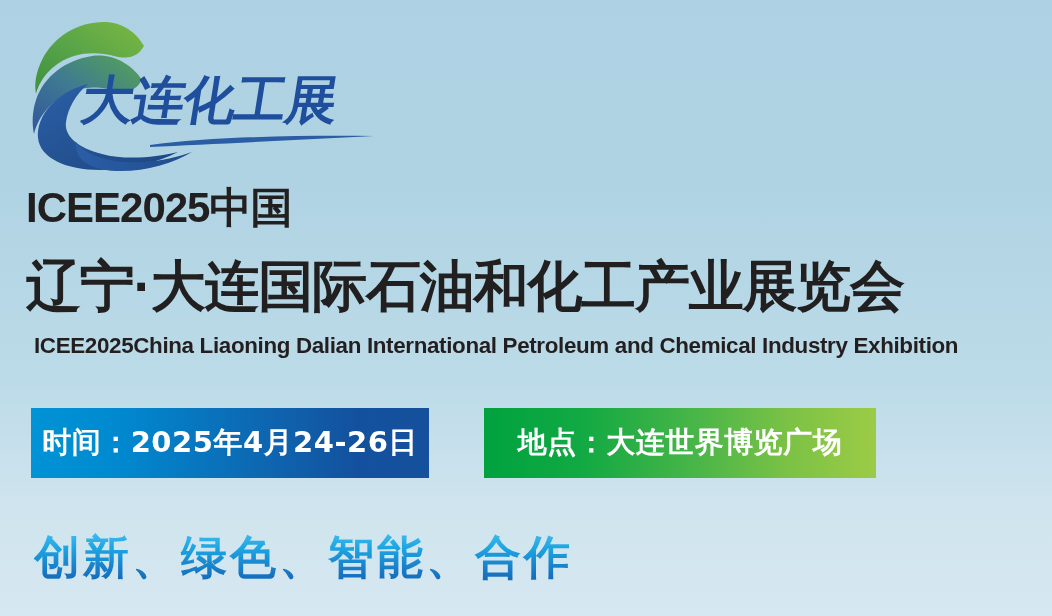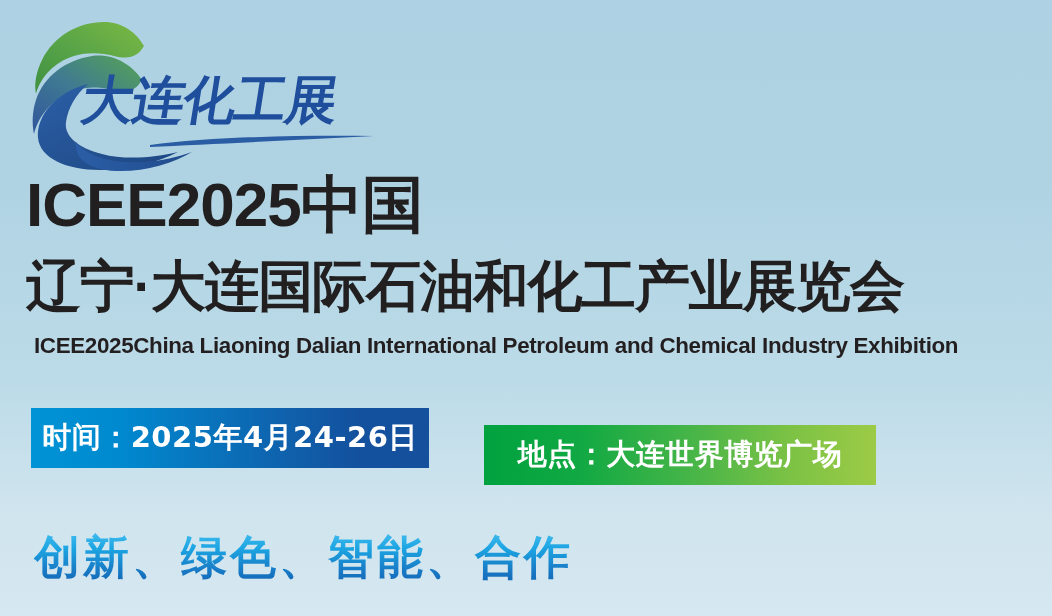--- a/index.html
+++ b/index.html
@@ -61,56 +61,55 @@
   
   .title-cn {
     position:absolute;
     left:26px;
     color:#211f1f;
     font-weight:bold;
     font-family:"Liberation Sans","DejaVu Sans",sans-serif;
     white-space:nowrap;
     line-height:1;
   }
-  #title-line1 { top:174px; font-size:62px; letter-spacing:-1px; }
+  #title-line1 { top:187px; font-size:42px; letter-spacing:-1px; }
   #title-line2 { top:259px; font-size:55px; letter-spacing:-1.2px; }
   #title-en {
     position:absolute;
     left:34px; top:333px;
     font-size:22.4px;
     font-weight:bold;
     color:#231f20;
     letter-spacing:-.35px;
     white-space:nowrap;
     font-family:"Liberation Sans", sans-serif;
   }
 
   
   .badge {
     position:absolute;
     top:408px;
-    height:60px;
+    height:70px;
     display:flex;
     align-items:center;
     justify-content:center;
     color:#ffffff;
     font-size:29px;
     font-weight:bold;
     letter-spacing:.5px;
     white-space:nowrap;
     font-family:"DejaVu Sans","Liberation Sans",sans-serif;
   }
   #badge-date {
     left:31px; width:398px;
     background:linear-gradient(90deg,#0093d5 0%, #0089cf 22%, #0f63ae 62%, #13519e 82%, #15509c 100%);
   }
   #badge-venue {
     left:484px; width:392px;
     background:linear-gradient(90deg,#00a23f 0%, #12a943 25%, #4bb648 55%, #7cc245 78%, #9ccb46 100%);
-    margin-top:17px;
   }
 
   
   #slogan {
     position:absolute;
     left:34px; top:527px;
     font-size:46px;
     font-weight:bold;
     letter-spacing:3px;
     white-space:nowrap;

